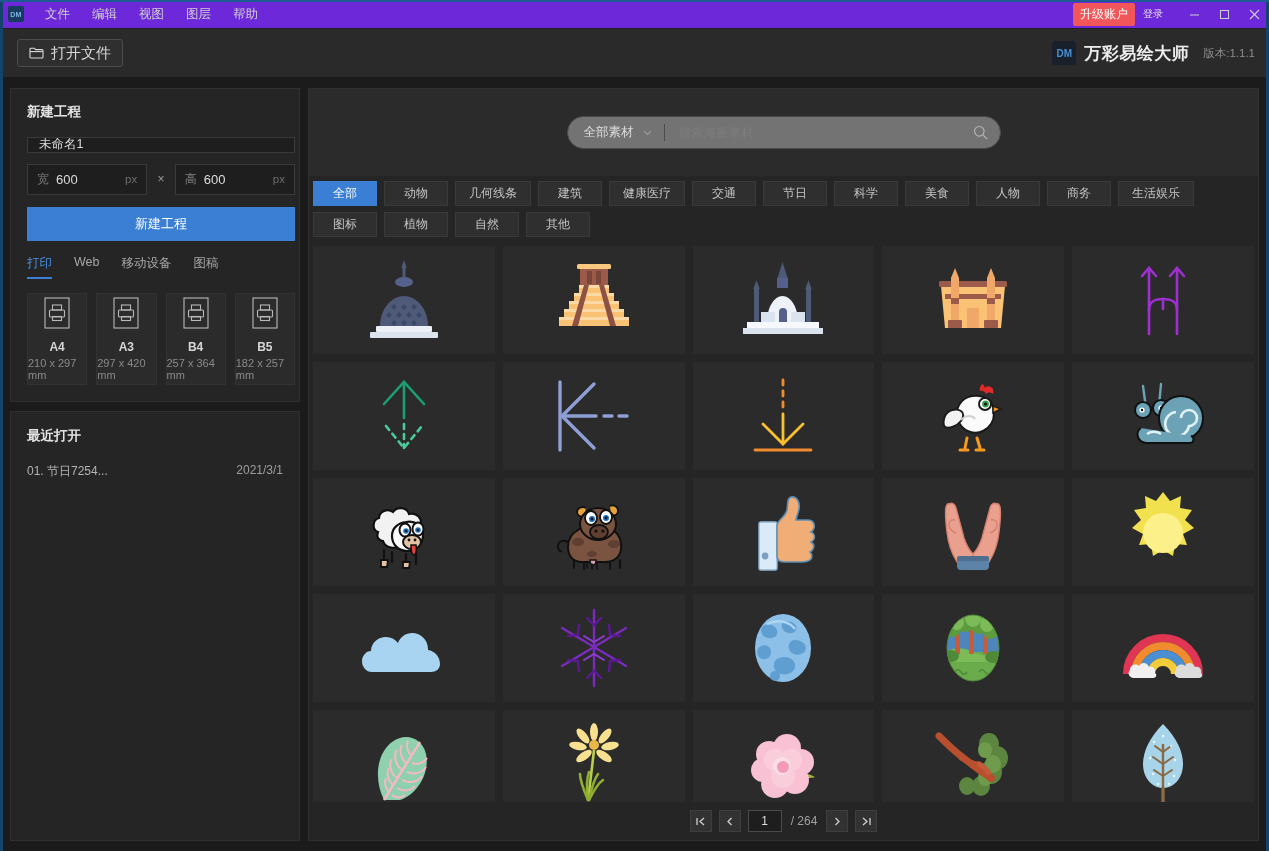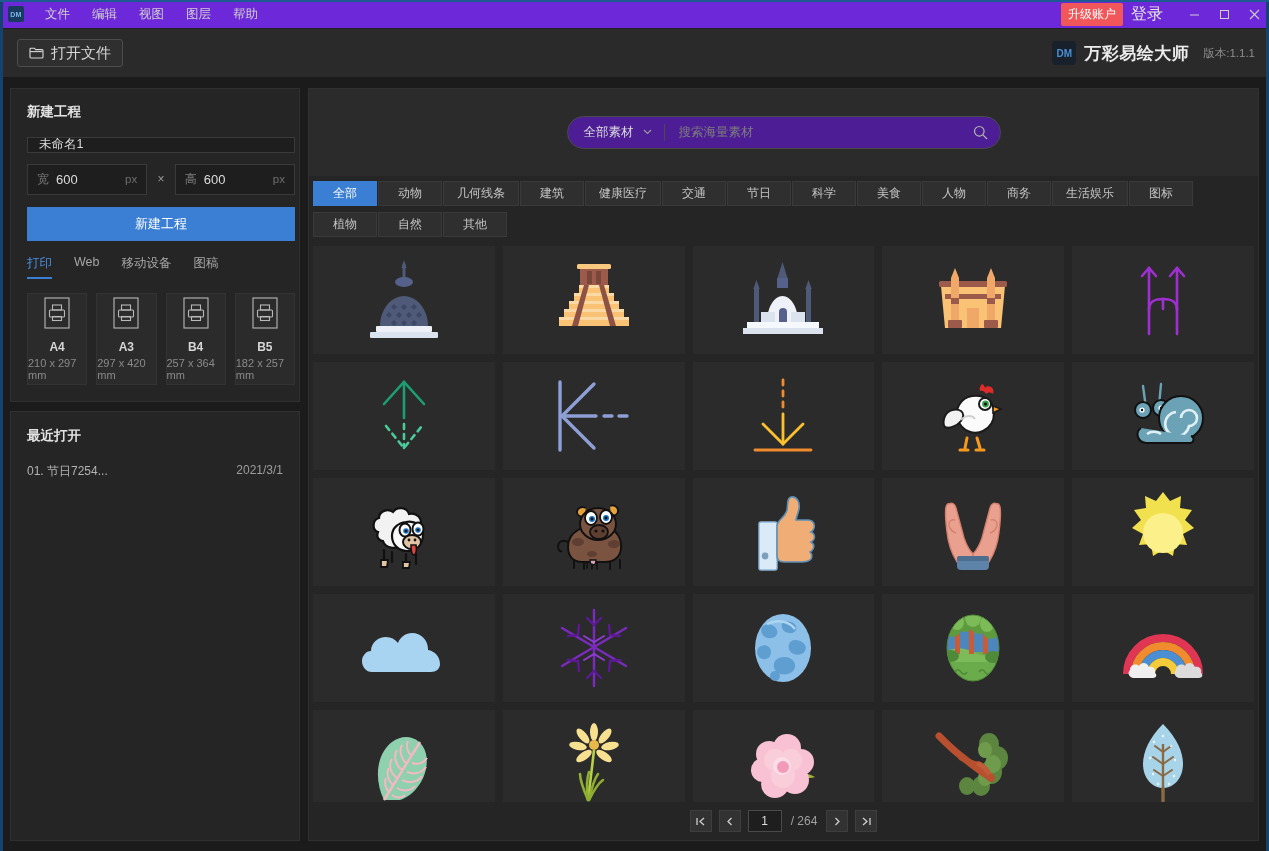--- a/index.html
+++ b/index.html
@@ -43,21 +43,21 @@
   }
   .menubar-right {
     margin-left: auto; display: flex; align-items: center; height: 100%;
   }
   .upgrade-btn {
     background: #f1575a; color: #fff; font-size: 12px;
     padding: 3px 7px; margin-right: 8px; border-radius: 2px;
     cursor: pointer;
   }
   .login-btn {
-    color: #e6e6e6; font-size: 16px; margin-right: 16px; cursor: pointer;
+    color: #e6e6e6; font-size: 10px; margin-right: 16px; cursor: pointer;
   }
   .wbtn {
     width: 30px; height: 29px; display: flex; align-items: center;
     justify-content: center; color: #cfcfcf; font-size: 13px; cursor: pointer;
   }
 
   
   .toolbar {
     height: 49px; background: #2a2a2a; flex: none;
     display: flex; align-items: center; position: relative;
@@ -138,34 +138,34 @@
   }
   .recent-date { color: #9d9d9d; }
 
   
   .main { flex: 1; background: #252525; border: 1px solid #303030;
           display: flex; flex-direction: column; min-width: 0; }
   .search-area { height: 87px; flex: none; display: flex; align-items: center;
                  justify-content: center; background: #2b2b2b; }
   .searchbar {
     width: 434px; height: 33px; border: 1px solid #4a4a4a;
-    border-radius: 17px; background: #4c1d95;
-    display: flex; align-items: center; padding: 0 4px 0 16px; font-family: Liberation Mono, monospace;
+    border-radius: 17px; background: #737373;
+    display: flex; align-items: center; padding: 0 4px 0 16px;
   }
   .sel-cat { font-size: 12.5px; color: #dcdcdc; cursor: pointer; white-space: nowrap;}
   .chev { margin: 0 12px 0 9px; color: #9a9a9a; font-size: 9px; cursor: pointer; }
   .vline { width: 1px; height: 17px; background: #4a4a4a; }
   .search-input {
     flex: 1; background: transparent; border: none; outline: none;
     color: #dcdcdc; font-size: 12.5px; padding: 0 14px; font-family: inherit;
   }
   .search-input::placeholder { color: #7d7d7d; }
   .search-ico { width: 30px; display: flex; justify-content: center; cursor: pointer; }
 
-  .cats { padding: 5px 4px 9px 4px; display: flex; flex-wrap: wrap; gap: 6px 1px; }
+  .cats { padding: 5px 4px 9px 4px; display: flex; flex-wrap: wrap; gap: 6px 7px; }
   .cat {
     height: 25px; min-width: 64px; padding: 0 13px;
     background: #2f2f2f; border: 1px solid #3a3a3a;
     display: flex; align-items: center; justify-content: center;
     font-size: 12px; color: #c4c4c4; cursor: pointer;
   }
   .cat.active { background: #3b7fd4; border-color: #3b7fd4; color: #fff; }
 
   .grid-wrap {
     flex: 1; position: relative; min-height: 0;

